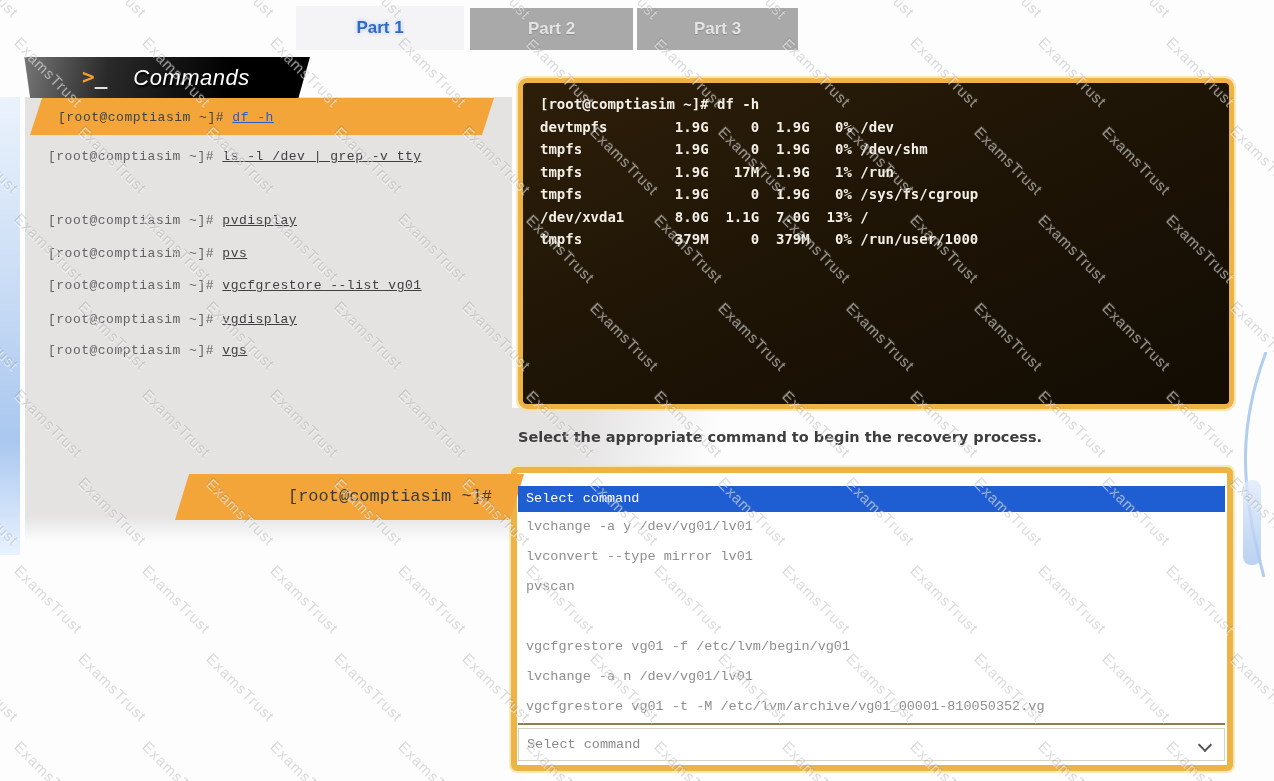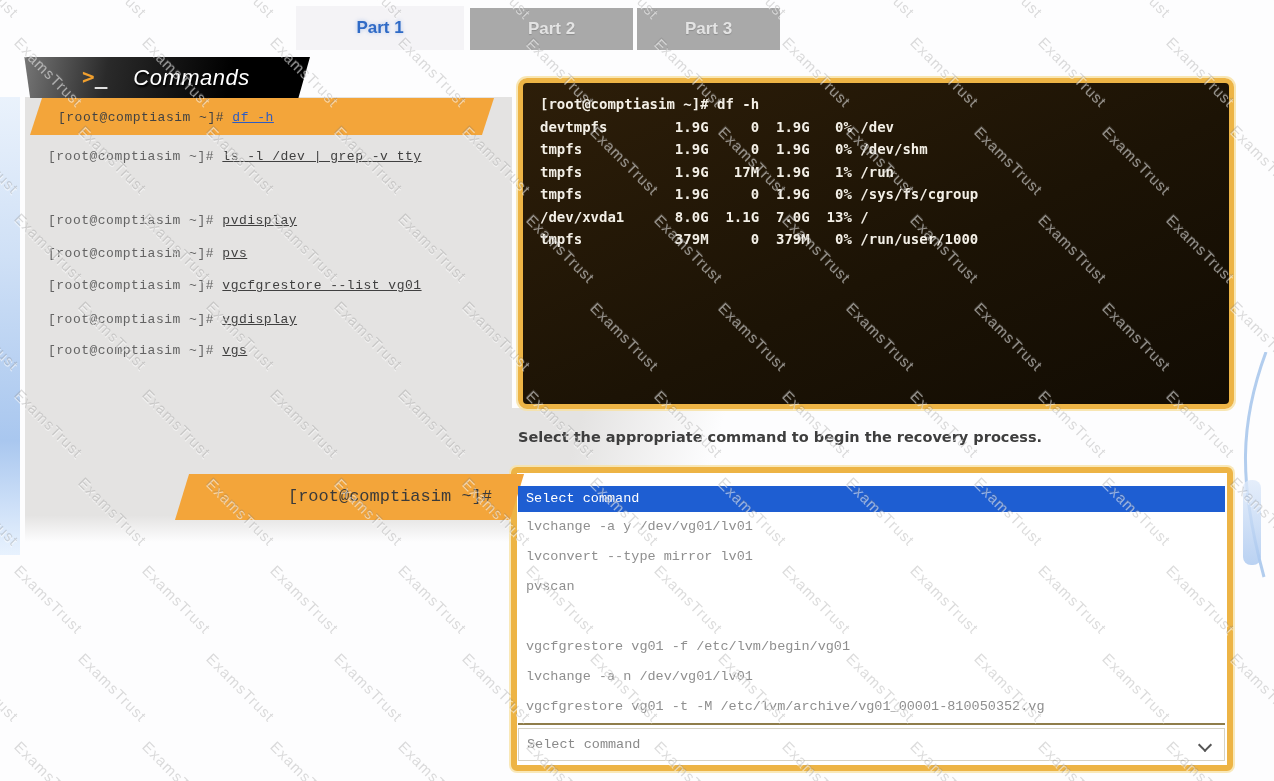--- a/index.html
+++ b/index.html
@@ -17,21 +17,21 @@
   .blue-blob{position:absolute;left:1243px;top:480px;width:18px;height:85px;border-radius:8px;
     background:linear-gradient(#dfeafa,#a9c7ef);opacity:.8;}
 
   
   .tab{position:absolute;top:8px;height:42px;display:flex;align-items:center;justify-content:center;
     font-size:17px;font-weight:bold;}
   .tab-active{left:296px;width:168px;top:6px;height:44px;background:#f4f3f6;color:#2f6ac6;
     text-shadow:0 0 4px rgba(90,140,225,.45);}
   .tab-idle{background:#a9a9a9;color:#e3e3e3;text-shadow:0 1px 1px rgba(120,120,120,.6);}
   .tab-2{left:470px;width:163px;text-align:center;}
-  .tab-3{left:637px;width:143px;}
+  .tab-3{left:637px;width:161px;}
 
   
   .cmd-banner{position:absolute;left:20px;top:57px;width:290px;height:41px;
     background:linear-gradient(100deg,#7a7a7a 0%,#2a2a2a 30%,#000 72%);
     clip-path:polygon(1.5% 0,100% 0,96% 100%,3.5% 100%);
     display:flex;align-items:center;padding-left:62px;box-sizing:border-box;gap:26px;}
   .prompt-icon{font-family:"DejaVu Sans Mono",monospace;font-weight:bold;font-size:21px;line-height:1;}
   .prompt-icon .gt{color:#f09f2e;}
   .prompt-icon .us{color:#e0e0e0;}
   .cmd-title{color:#fff;font-style:italic;font-weight:normal;font-size:22px;

